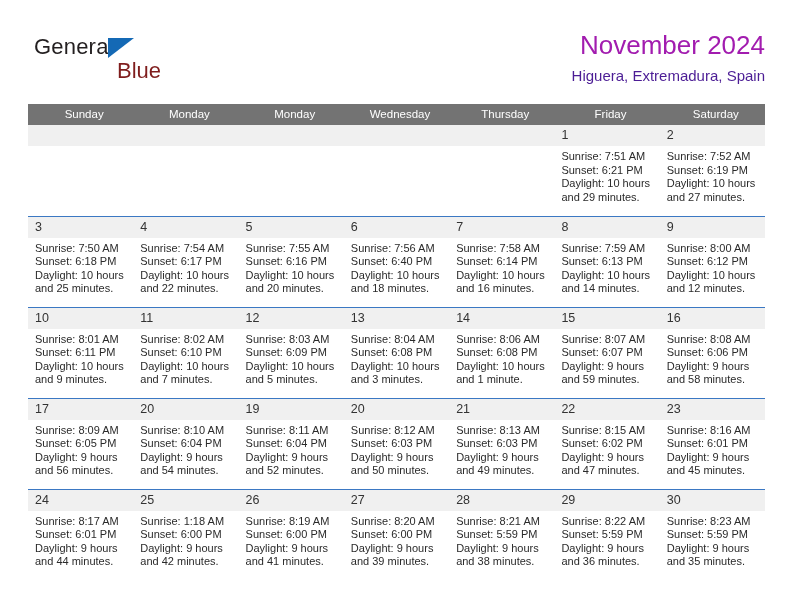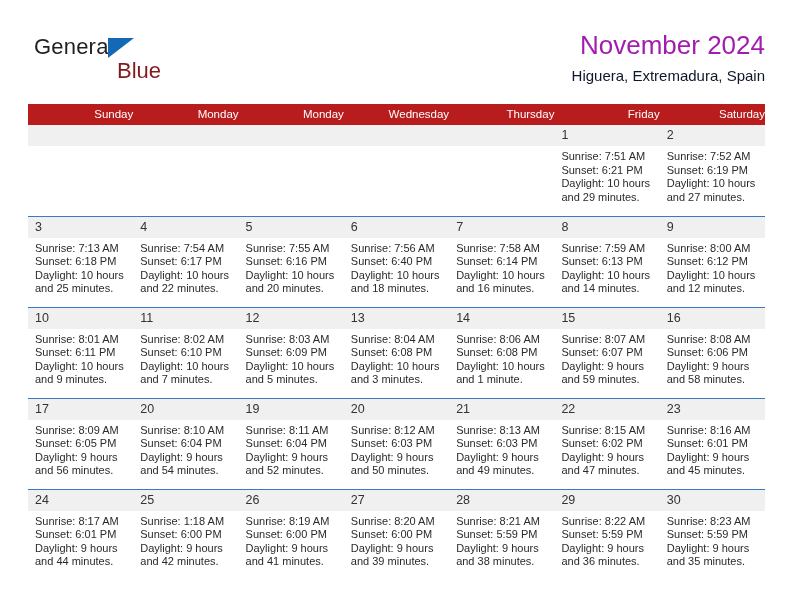--- a/index.html
+++ b/index.html
@@ -62,40 +62,40 @@
   }
   .cal-title {
     font-size: 26px;
     font-weight: normal;
     color: #a21caf;
     line-height: 34px;
     white-space: nowrap;
   }
   .cal-location {
     font-size: 15px;
-    color: #0f172a;
+    color: #4c1d95;
     line-height: 24px;
     margin-top: 2px;
     white-space: nowrap;
   }
 
   
   .calendar {
     position: absolute;
     left: 28px; top: 104px;
     width: 737px;
     border-collapse: collapse;
     table-layout: fixed;
   }
   .calendar th {
-    background: #b91c1c;
+    background: #737373;
     color: #ffffff;
     font-size: 11.5px;
     font-weight: normal;
-    text-align: right;
+    text-align: center;
     padding: 4px 0 5px 7px;
     height: 21px;
     border: none;
   }
   .calendar td {
     vertical-align: top;
     padding: 0;
     border: none;
     border-top: 1.6px solid #3b78c3;
     height: 91px;
@@ -214,21 +214,21 @@
               <div>Sunset: 6:19 PM</div>
               <div>Daylight: 10 hours</div>
               <div>and 27 minutes.</div>
             </div>
           </td>
         </tr>
         <tr class="week">
           <td>
             <div class="daynum">3</div>
             <div class="dayinfo">
-              <div>Sunrise: 7:13 AM</div>
+              <div>Sunrise: 7:50 AM</div>
               <div>Sunset: 6:18 PM</div>
               <div>Daylight: 10 hours</div>
               <div>and 25 minutes.</div>
             </div>
           </td>
           <td>
             <div class="daynum">4</div>
             <div class="dayinfo">
               <div>Sunrise: 7:54 AM</div>
               <div>Sunset: 6:17 PM</div>

